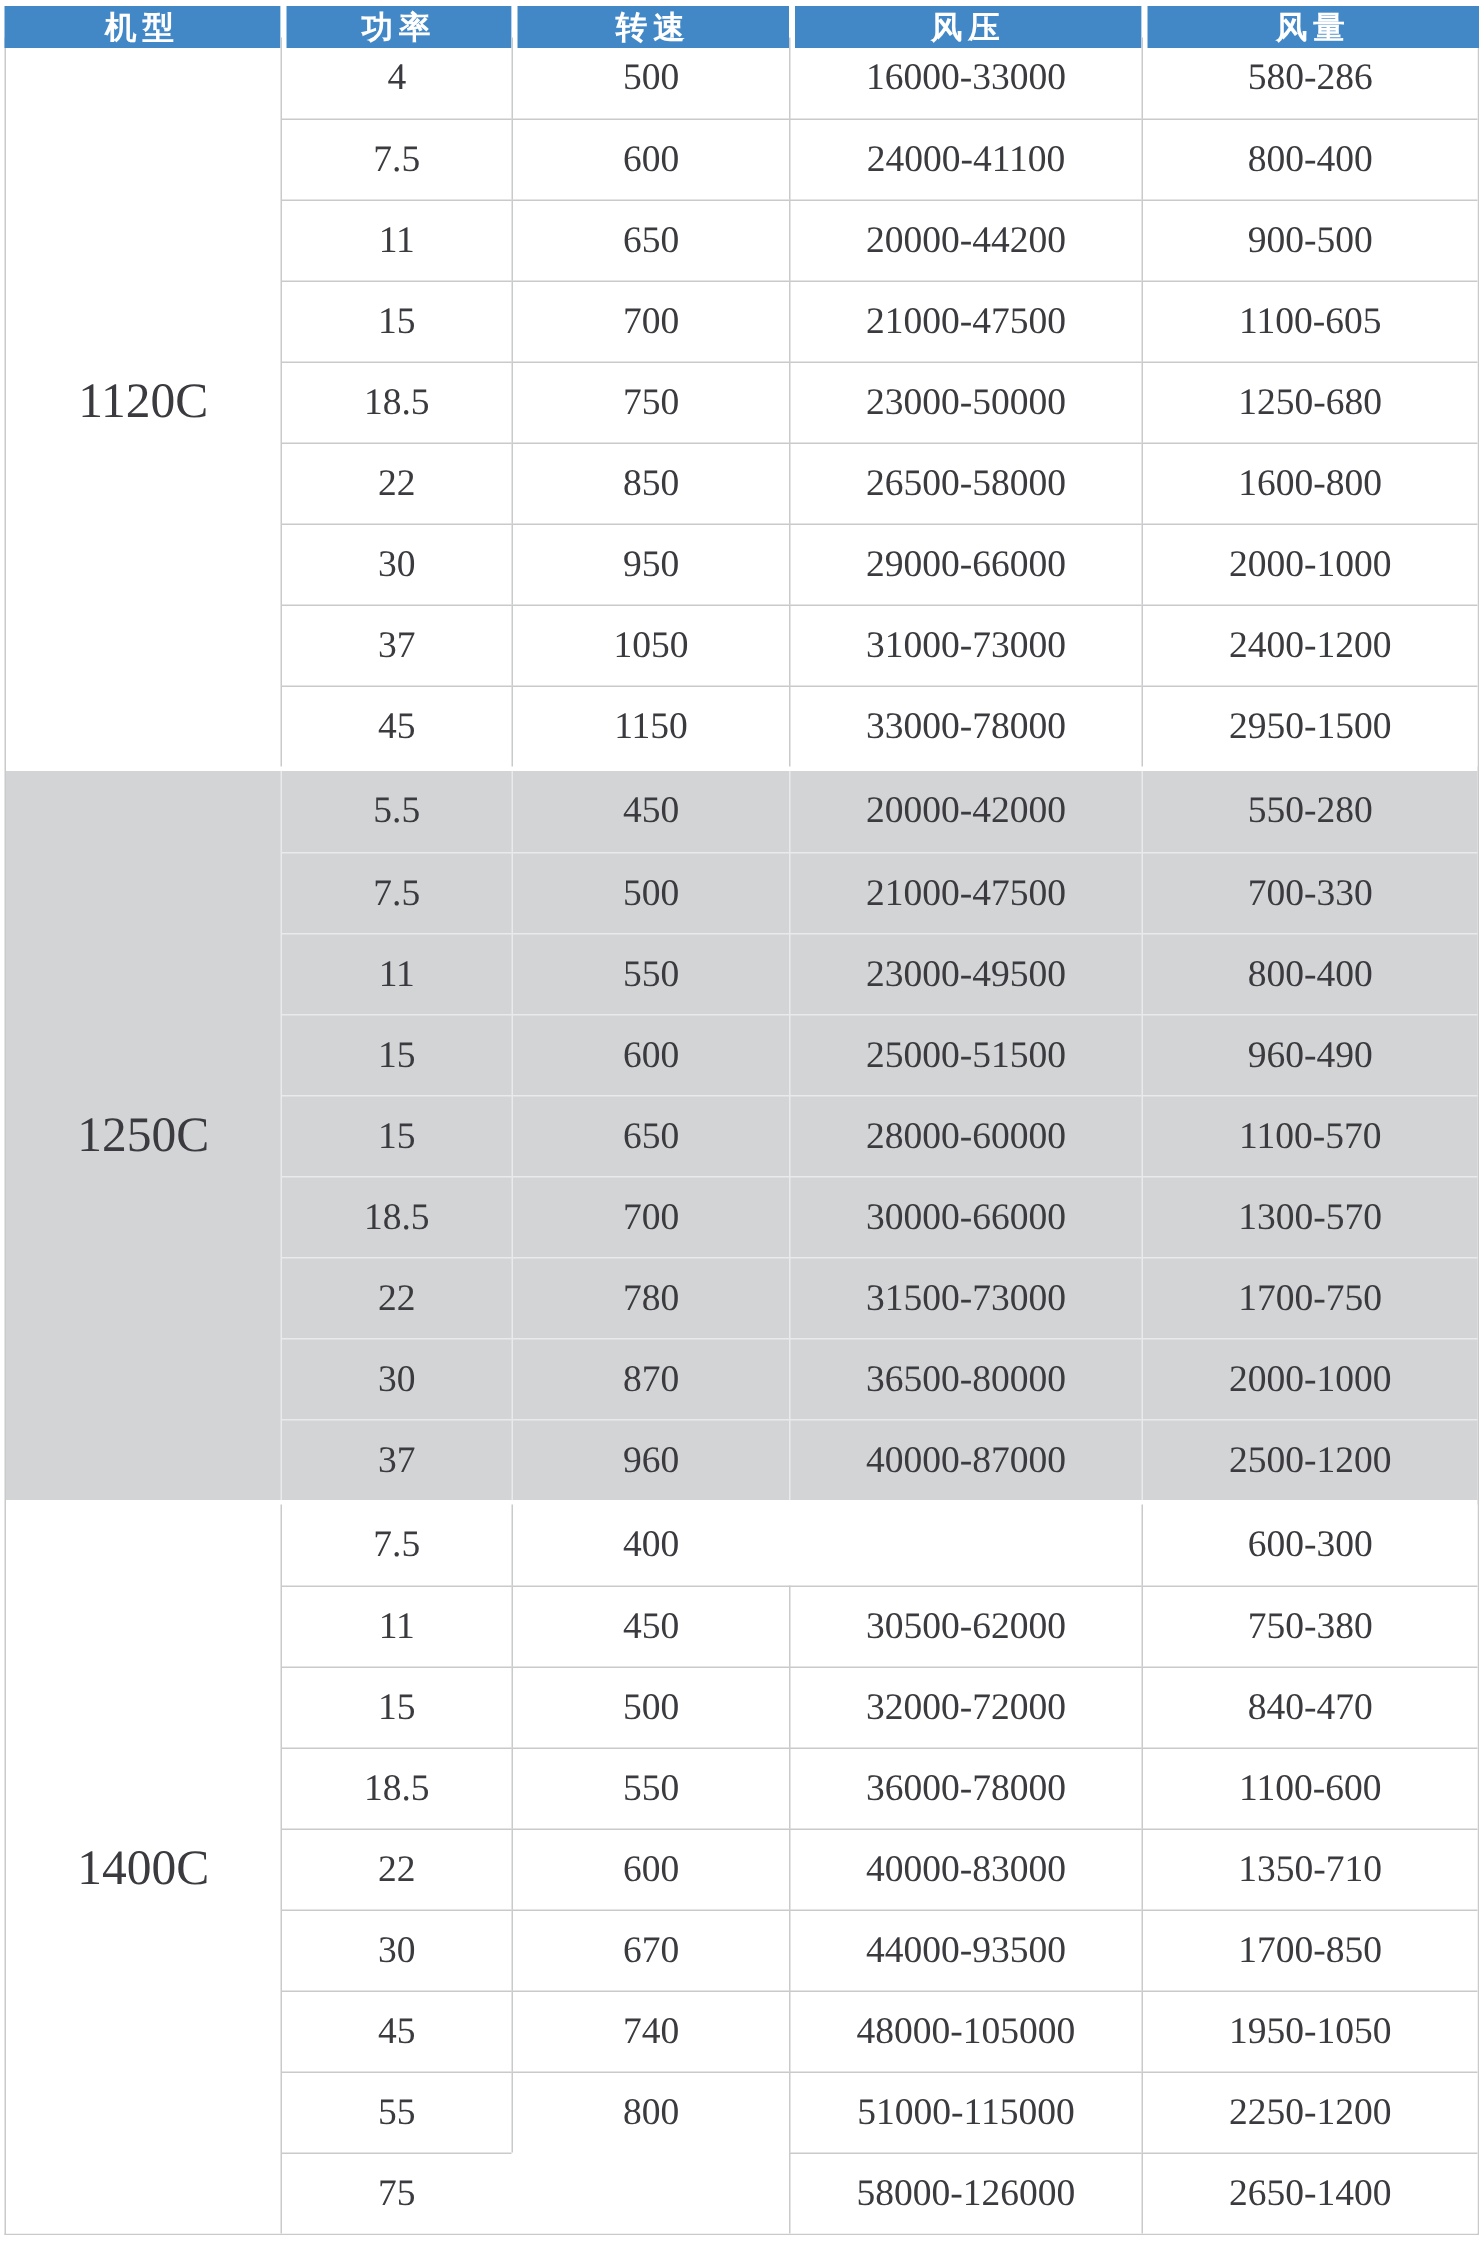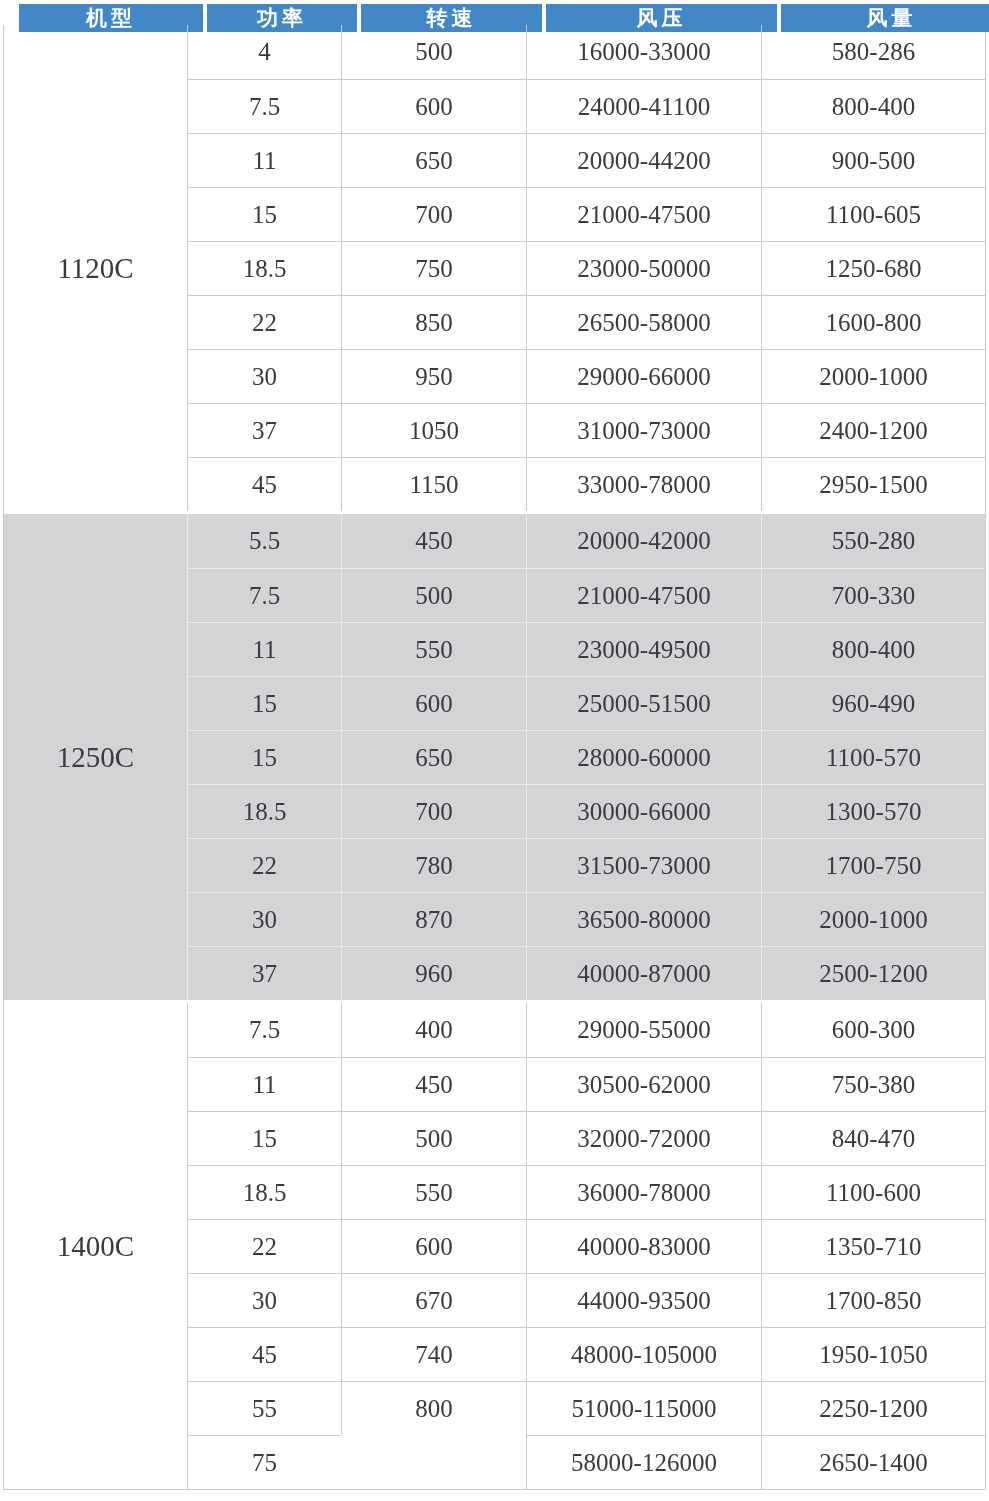--- a/index.html
+++ b/index.html
@@ -12,21 +12,20 @@
     background: #ffffff;
     overflow: hidden;
   }
   .tbl { width: 983px; margin: 0 3px; }
 
   
   .header-row {
     display: grid;
     grid-template-columns: 184px 154px 185px 235px 225px;
     height: 18px;
-    margin-left: 16px;
   }
   .header-cell {
     background: var(--header-bg, #4288c6);
     color: var(--header-text, #ffffff);
     font-family: "Liberation Sans", "DejaVu Sans", sans-serif;
     font-weight: bold;
     font-size: 21px;
     letter-spacing: 4px;
     display: flex;
     align-items: center;
@@ -49,21 +48,21 @@
   .group + .group { margin-top: 3px; }
   .group.white { background: #ffffff; --vline: var(--line-gray, #c9cacc); --rline: var(--line-gray, #c9cacc); }
   .group.gray  { background: var(--row-gray, #d3d4d6); --vline: var(--line-light, #e9eaeb); --rline: var(--line-light, #e9eaeb); }
 
   .model-cell {
     grid-column: 1;
     grid-row: 1 / span 9;
     display: flex;
     align-items: center;
     justify-content: center;
-    font-size: 29px;
+    font-size: 33px;
     color: var(--text, #3a3a3f);
     border-right: 1px solid var(--vline);
     box-sizing: border-box;
   }
   .cell {
     display: flex;
     align-items: center;
     justify-content: center;
     font-size: 25px;
     color: var(--text, #3a3a3f);
@@ -162,21 +161,20 @@
           <div class="cell vb tb" style="grid-area: 8 / 5;">2000-1000</div>
           <div class="cell tb" style="grid-area: 9 / 2;">37</div>
           <div class="cell vb tb" style="grid-area: 9 / 3;">960</div>
           <div class="cell vb tb" style="grid-area: 9 / 4;">40000-87000</div>
           <div class="cell vb tb" style="grid-area: 9 / 5;">2500-1200</div>
         </div>
         <div class="group white">
           <div class="model-cell">1400C</div>
           <div class="cell" style="grid-area: 1 / 2;">7.5</div>
           <div class="cell vb" style="grid-area: 1 / 3;">400</div>
-          <div class="cell vb" style="grid-area: 1 / 4;">29000-55000</div>
           <div class="cell vb" style="grid-area: 1 / 5;">600-300</div>
           <div class="cell tb" style="grid-area: 2 / 2;">11</div>
           <div class="cell vb tb" style="grid-area: 2 / 3;">450</div>
           <div class="cell vb tb" style="grid-area: 2 / 4;">30500-62000</div>
           <div class="cell vb tb" style="grid-area: 2 / 5;">750-380</div>
           <div class="cell tb" style="grid-area: 3 / 2;">15</div>
           <div class="cell vb tb" style="grid-area: 3 / 3;">500</div>
           <div class="cell vb tb" style="grid-area: 3 / 4;">32000-72000</div>
           <div class="cell vb tb" style="grid-area: 3 / 5;">840-470</div>
           <div class="cell tb" style="grid-area: 4 / 2;">18.5</div>

